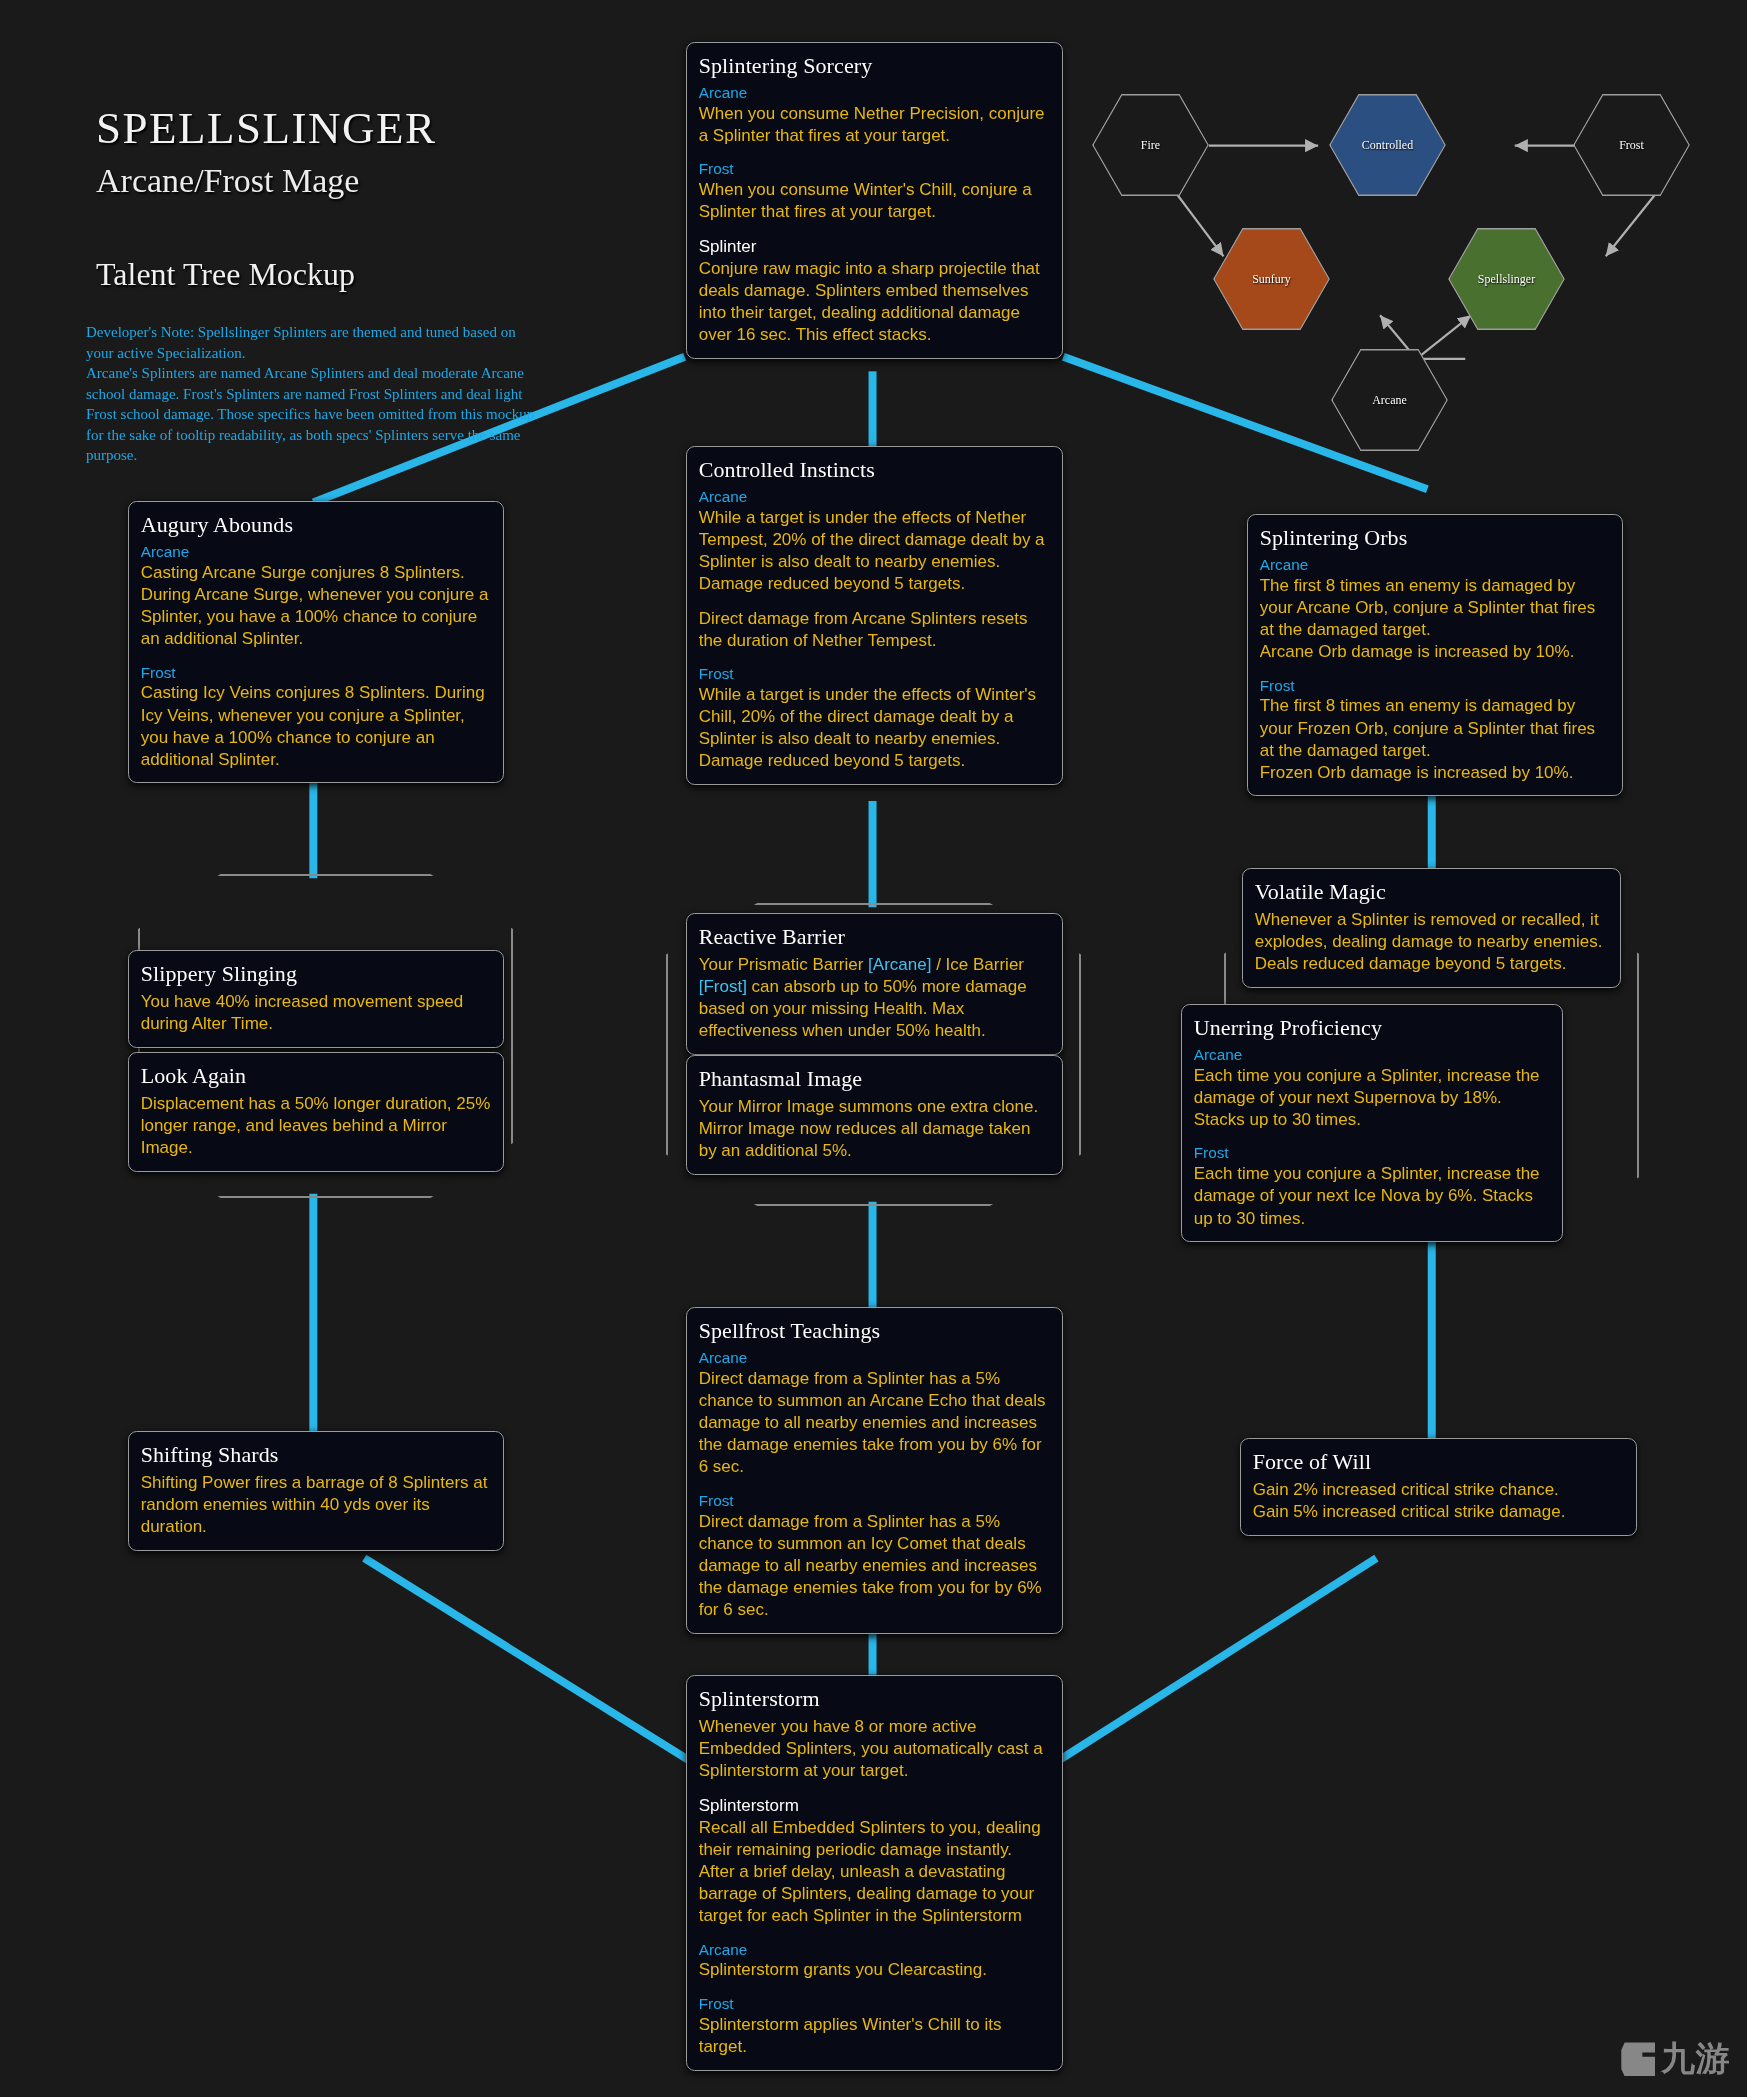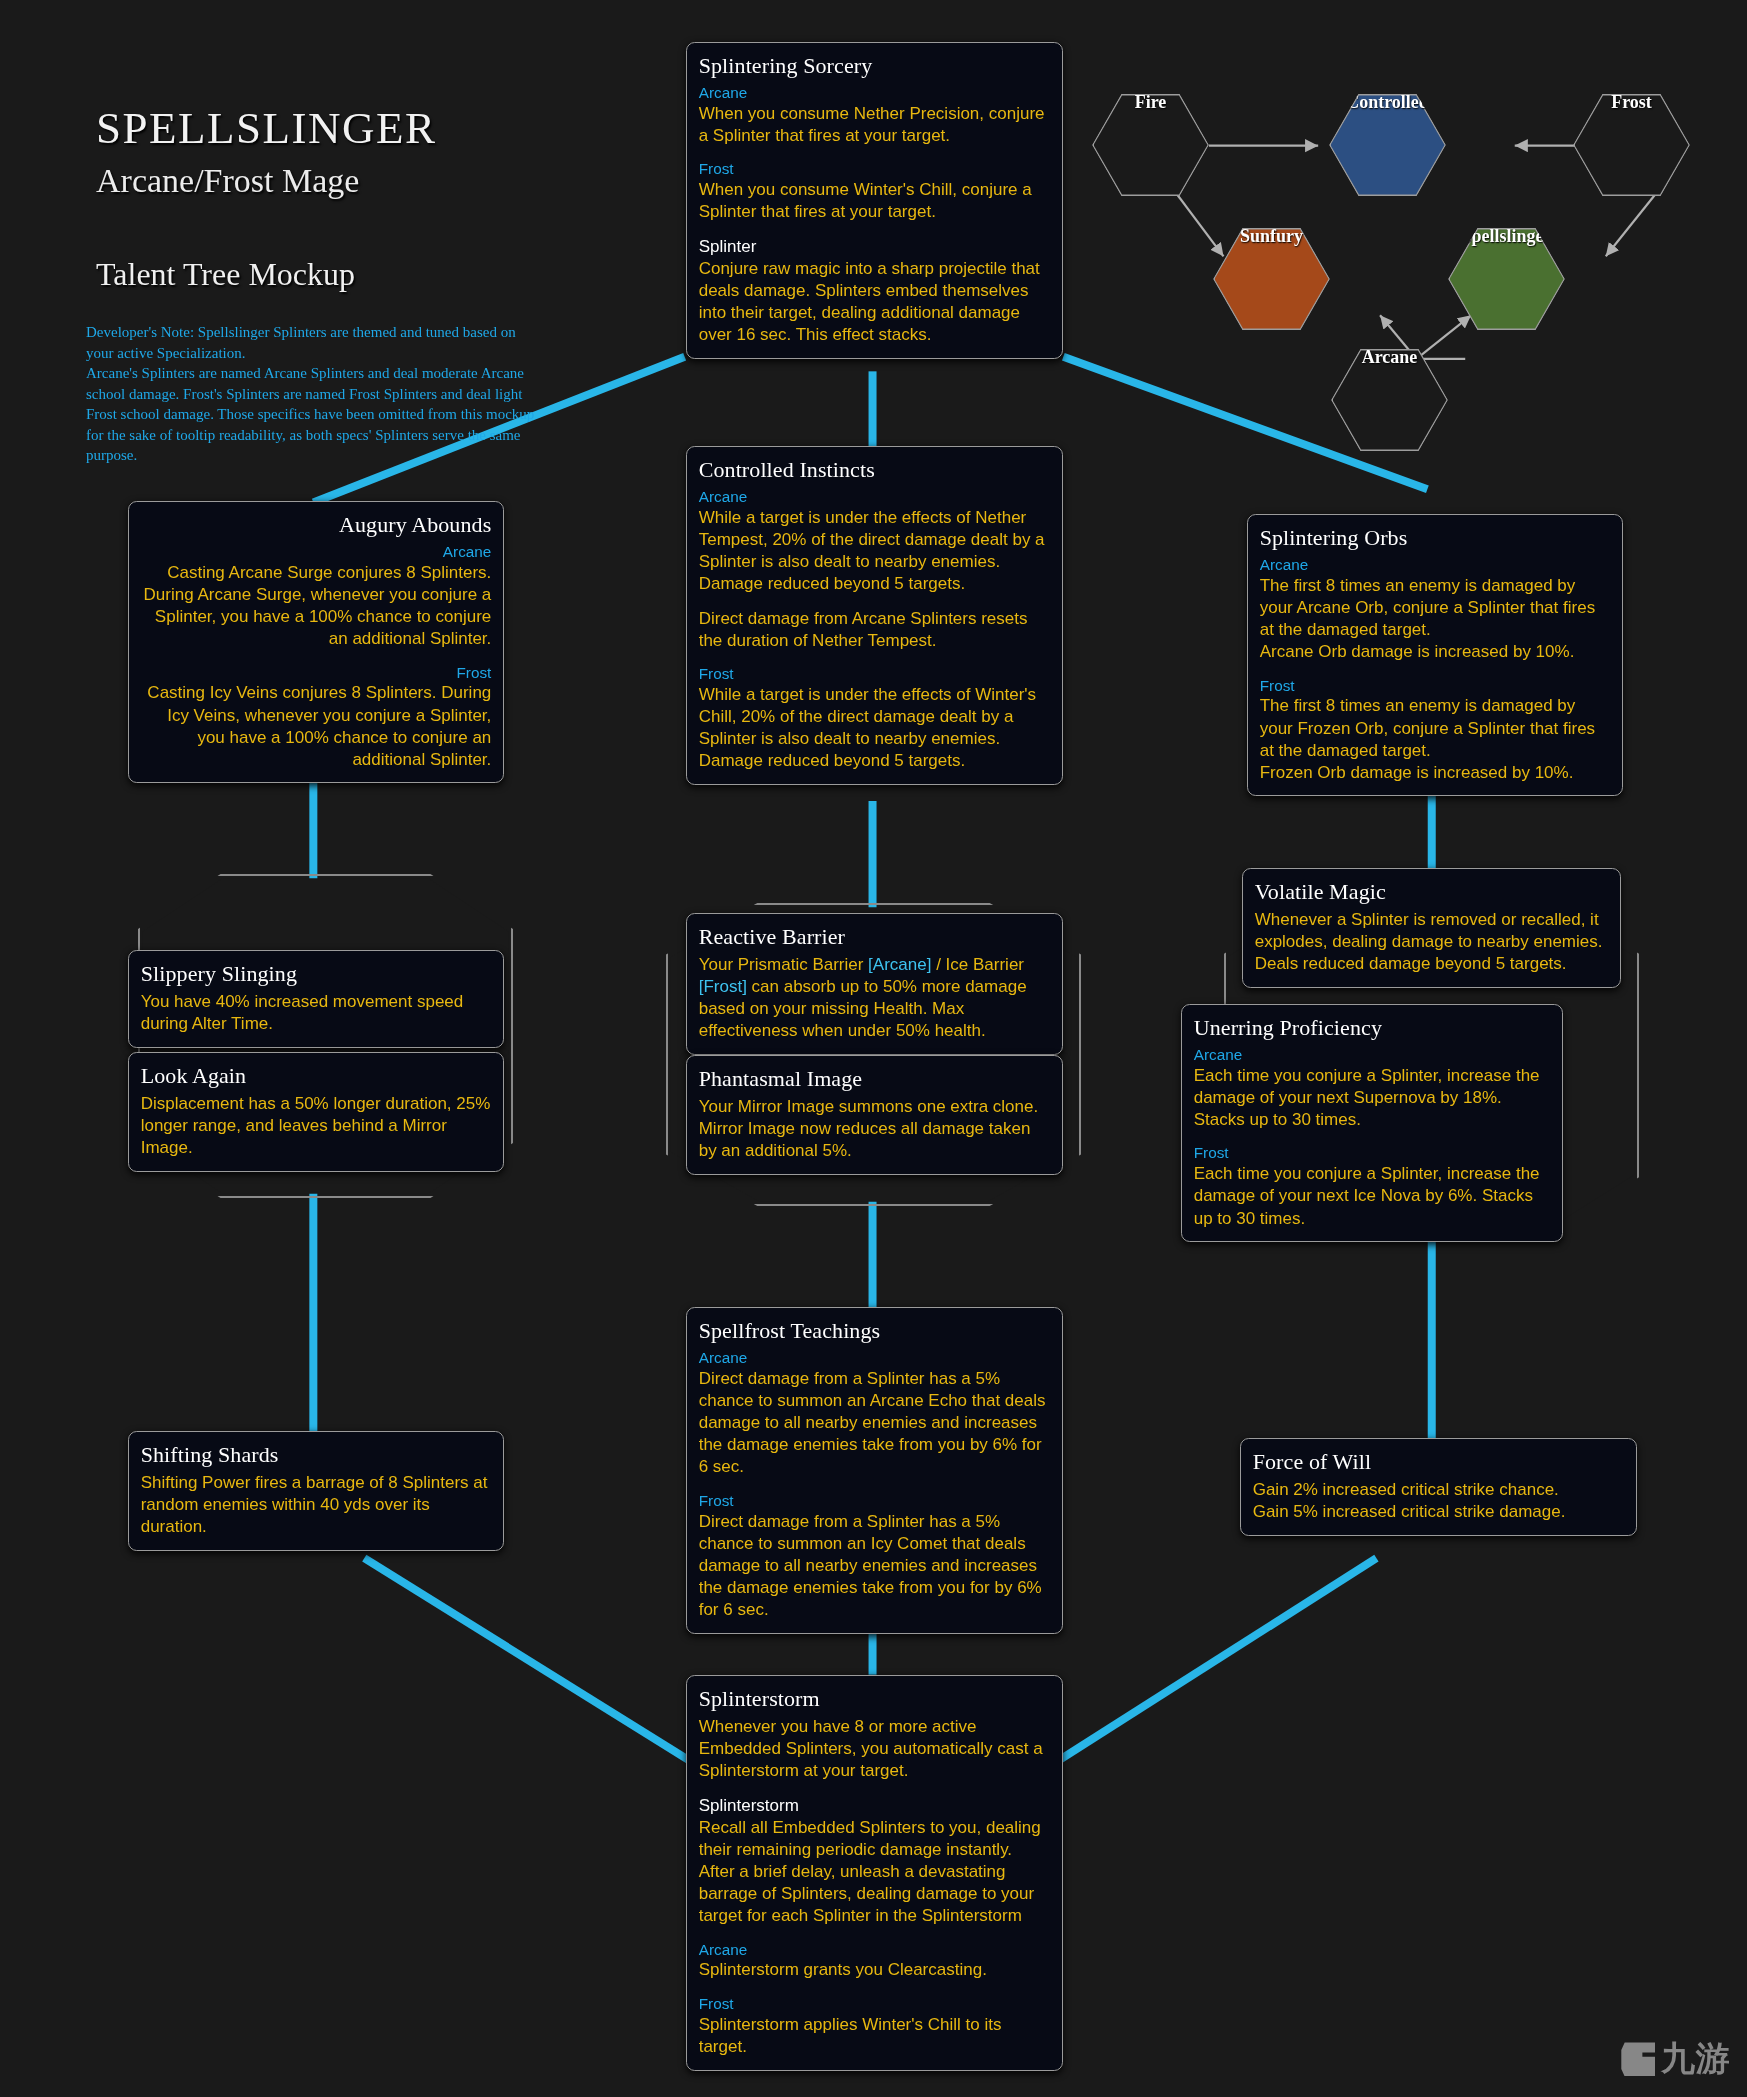--- a/index.html
+++ b/index.html
@@ -69,26 +69,25 @@
   }
   .body{font-size:17px;line-height:1.3;color:#e8b810;}
   .spec{color:#1fa8e8;font-size:15.3px;line-height:1.3;}
   .wht{color:#ffffff;}
   .gap{height:12.4px;}
   .inl-blue{color:#3ec3f0;}
 
   
   .hex{
     position:absolute;width:117px;height:106px;
-    display:flex;justify-content:center;
-    font-size:18px;color:#ffffff;
+    display:flex;align-items:center;justify-content:center;
+    font-size:12px;color:#ffffff;
     font-family:"Liberation Serif",serif;
     text-shadow:0.7px 0.7px 1.5px #000;
     clip-path:polygon(25% 2%,75% 2%,100% 50%,75% 98%,25% 98%,0% 50%);
-    font-weight:bold;
   }
   .hex .hexbg{
     position:absolute;inset:0;
     clip-path:polygon(25% 2%,75% 2%,100% 50%,75% 98%,25% 98%,0% 50%);
   }
   .hex .hexlbl{position:relative;z-index:2;}
   .hex.outline .hexbg{background:#9d9d9d;}
   .hex.outline .hexbg::after{
     content:"";position:absolute;inset:1.5px;background:#1a1a1a;
     clip-path:polygon(25% 2%,75% 2%,100% 50%,75% 98%,25% 98%,0% 50%);
@@ -208,21 +207,21 @@
     <div class="spec">Arcane</div>
     <div class="body">When you consume Nether Precision, conjure a Splinter that fires at your target.</div>
     <div class="gap"></div>
     <div class="spec">Frost</div>
     <div class="body">When you consume Winter's Chill, conjure a Splinter that fires at your target.</div>
     <div class="gap"></div>
     <div class="body wht">Splinter</div>
     <div class="body">Conjure raw magic into a sharp projectile that deals damage. Splinters embed themselves into their target, dealing additional damage over 16 sec. This effect stacks.</div>
   </div>
 
-  <div class="card" style="left:128px;top:501px;width:376px;text-align:right;">
+  <div class="card" style="left:128px;top:501px;width:376px;">
     <h3>Augury Abounds</h3>
     <div class="spec">Arcane</div>
     <div class="body">Casting Arcane Surge conjures 8 Splinters. During Arcane Surge, whenever you conjure a Splinter, you have a 100% chance to conjure an additional Splinter.</div>
     <div class="gap"></div>
     <div class="spec">Frost</div>
     <div class="body">Casting Icy Veins conjures 8 Splinters. During Icy Veins, whenever you conjure a Splinter, you have a 100% chance to conjure an additional Splinter.</div>
   </div>
 
   <div class="card" style="left:686px;top:446px;width:377px;">
     <h3>Controlled Instincts</h3>

